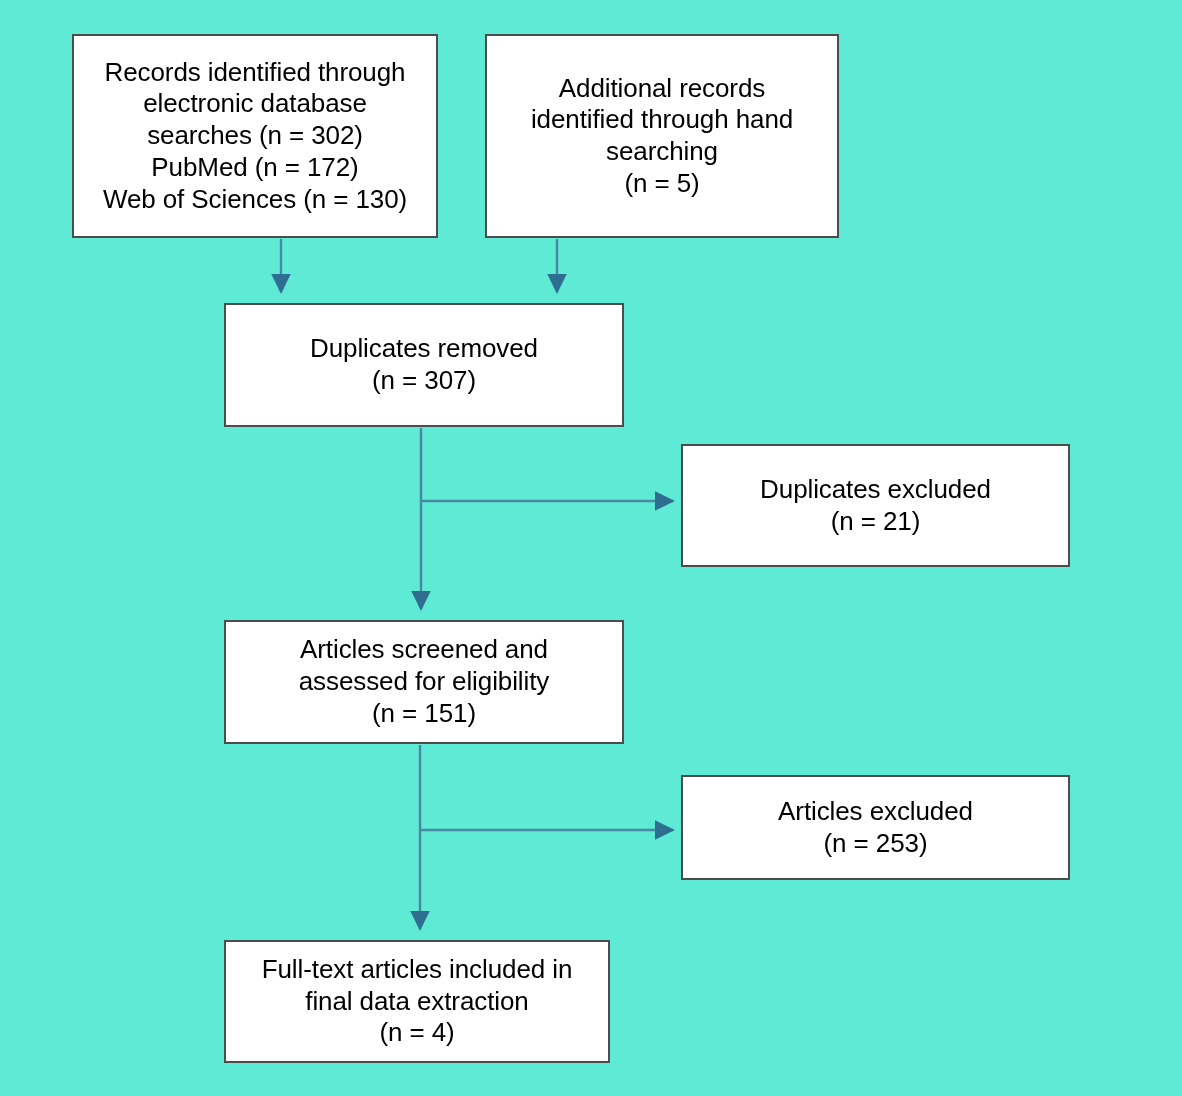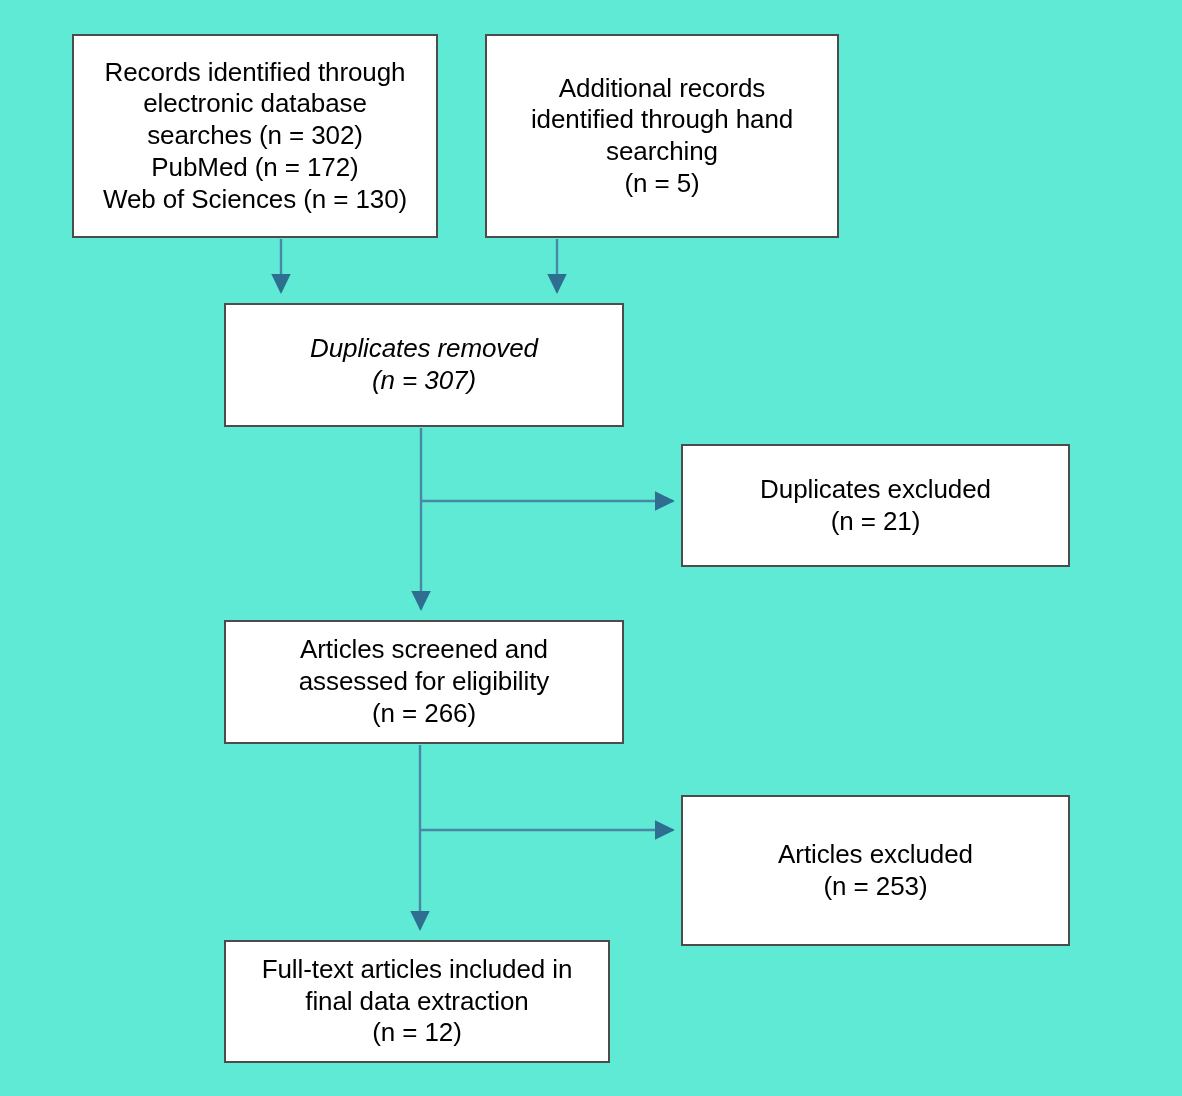--- a/index.html
+++ b/index.html
@@ -39,24 +39,24 @@
     position: absolute;
     left: 0;
     top: 0;
     width: 1182px;
     height: 1096px;
     pointer-events: none;
   }
   
   #box-records          { left: 72px;  top: 34px;  width: 366px; height: 204px; }
   #box-additional       { left: 461px; top: 34px;  width: 354px; height: 204px; margin-left: 24px; }
-  #box-duplicates-removed { left: 224px; top: 303px; width: 400px; height: 124px; font-style: italic; }
+  #box-duplicates-removed { left: 224px; top: 303px; width: 400px; height: 124px; }
   #box-duplicates-excluded { left: 681px; top: 444px; width: 389px; height: 123px; }
   #box-articles-screened { left: 224px; top: 620px; width: 400px; height: 124px; }
-  #box-articles-excluded { left: 681px; top: 775px; width: 389px; height: 151px; margin-top: 20px; }
+  #box-articles-excluded { left: 681px; top: 775px; width: 389px; height: 105px; }
   #box-fulltext-included { left: 224px; top: 940px; width: 386px; height: 123px; }
 </style>
 </head>
 <body>
 
 <div id="diagram-root">
 
   <svg class="connector-layer" viewBox="0 0 1182 1096" width="1182" height="1096" aria-hidden="true">
     <defs>
       <marker id="arrowhead" markerWidth="9" markerHeight="9" refX="7.6" refY="4.5" orient="auto" markerUnits="strokeWidth">
@@ -101,22 +101,22 @@
 (n = 5)</div>
 
   <div class="flow-box" id="box-duplicates-removed">Duplicates removed
 (n = 307)</div>
 
   <div class="flow-box" id="box-duplicates-excluded">Duplicates excluded
 (n = 21)</div>
 
   <div class="flow-box" id="box-articles-screened">Articles screened and
 assessed for eligibility
-(n = 266)</div>
+(n = 151)</div>
 
   <div class="flow-box" id="box-articles-excluded">Articles excluded
 (n = 253)</div>
 
   <div class="flow-box" id="box-fulltext-included">Full-text articles included in
 final data extraction
-(n = 12)</div>
+(n = 4)</div>
 
 </div>
 
 </body></html>

